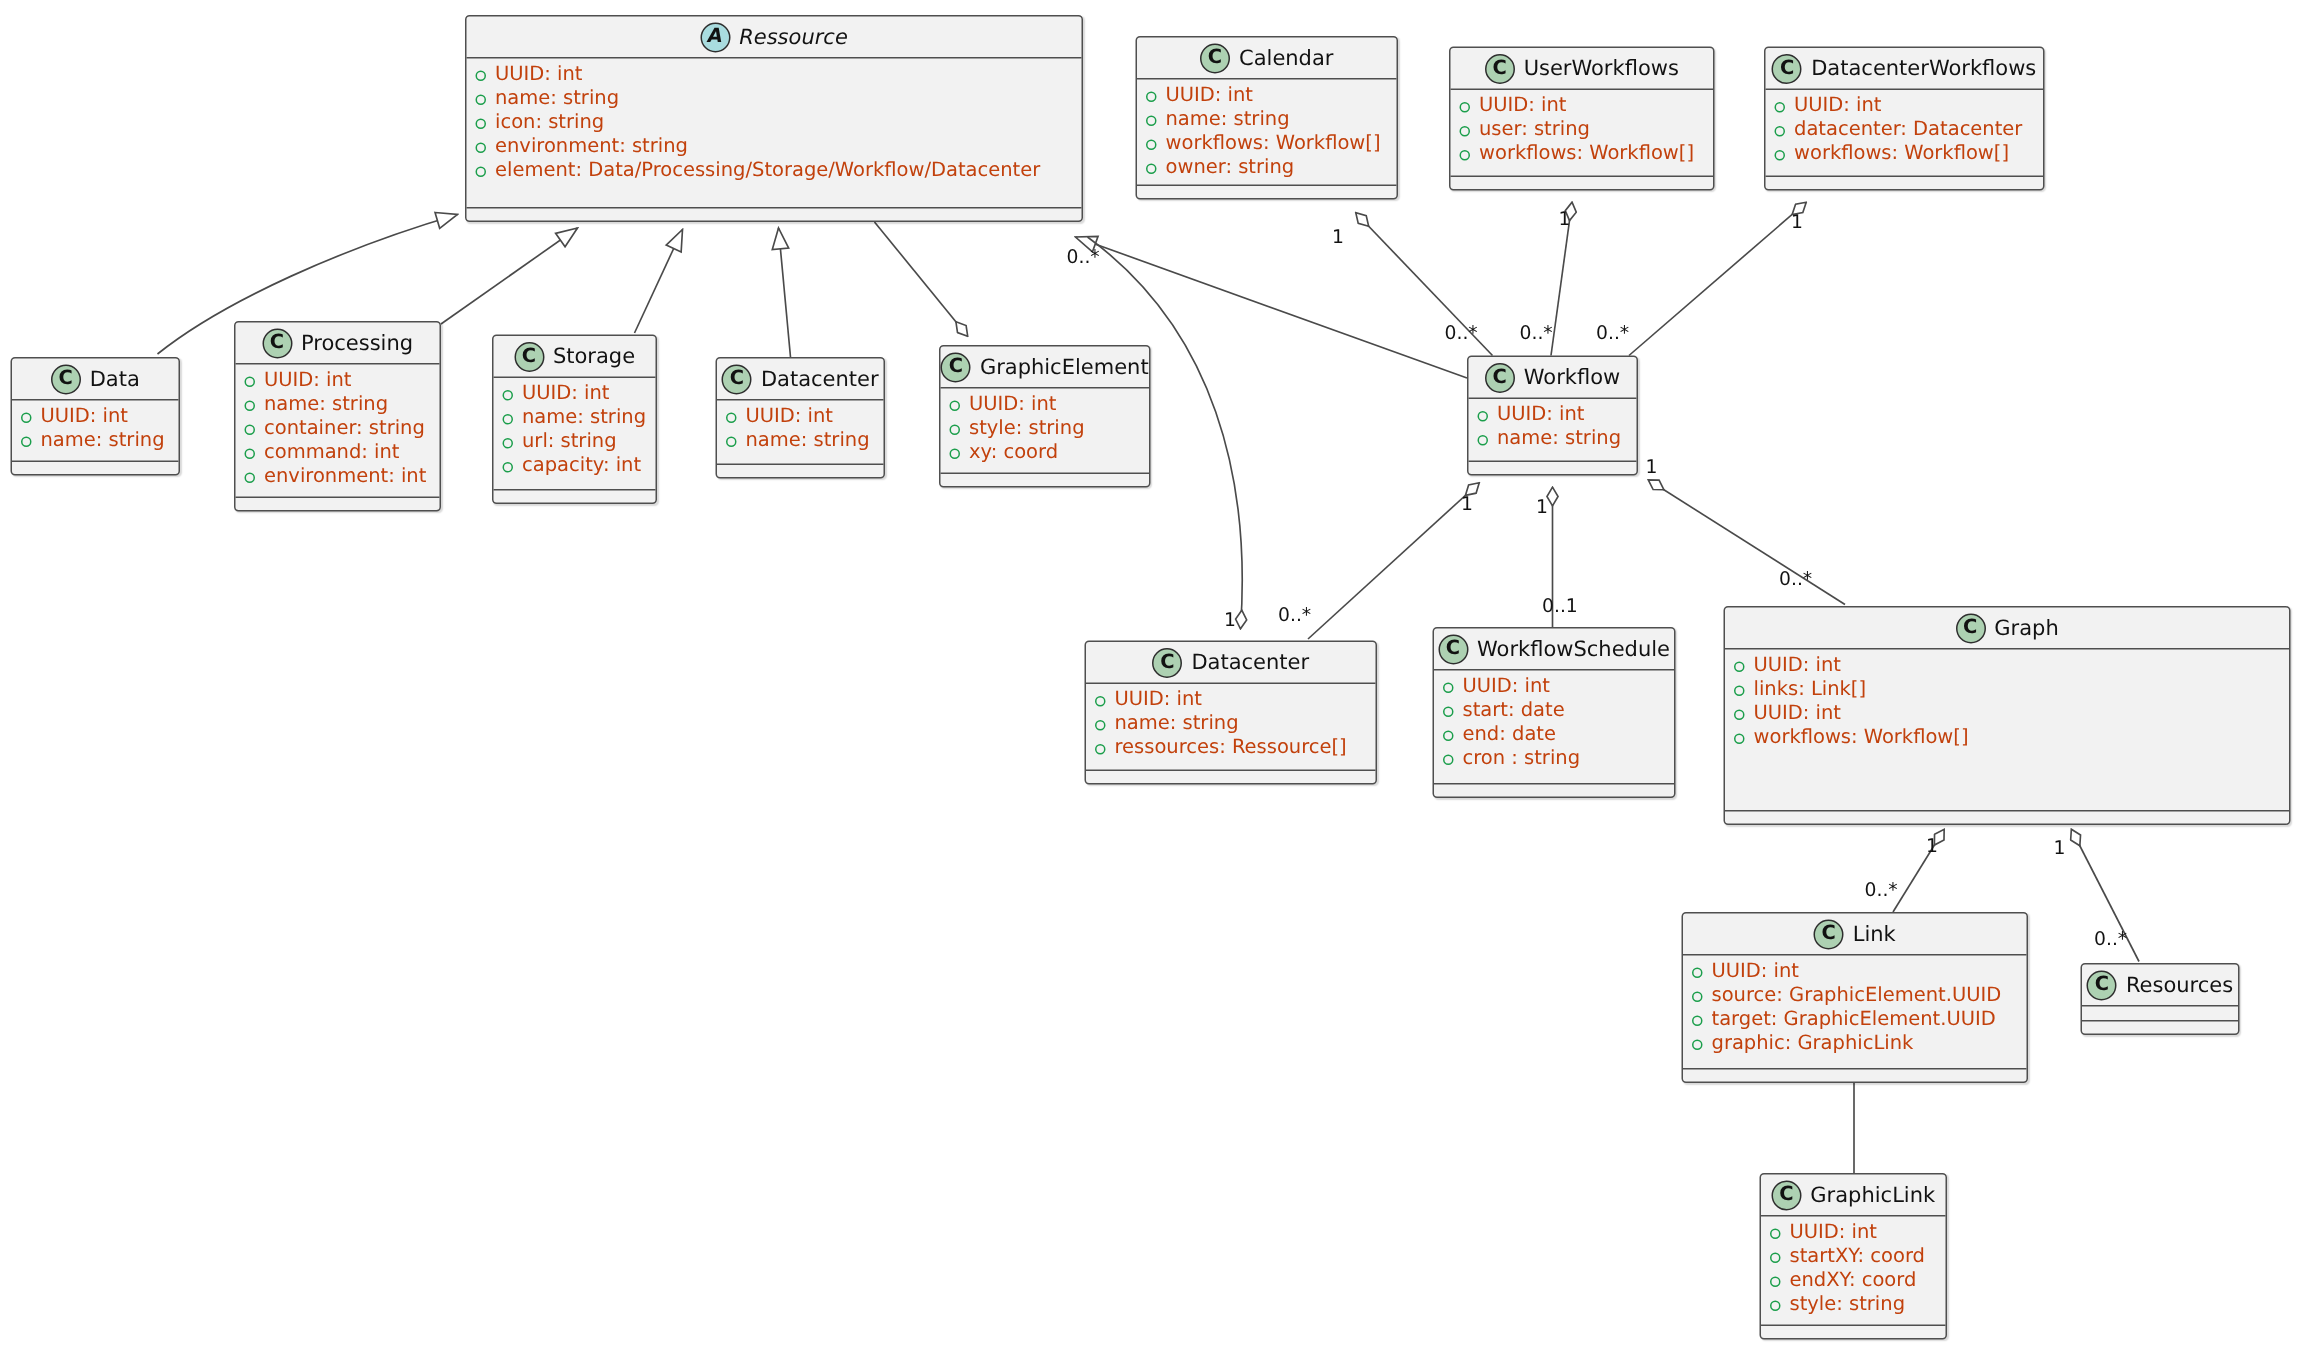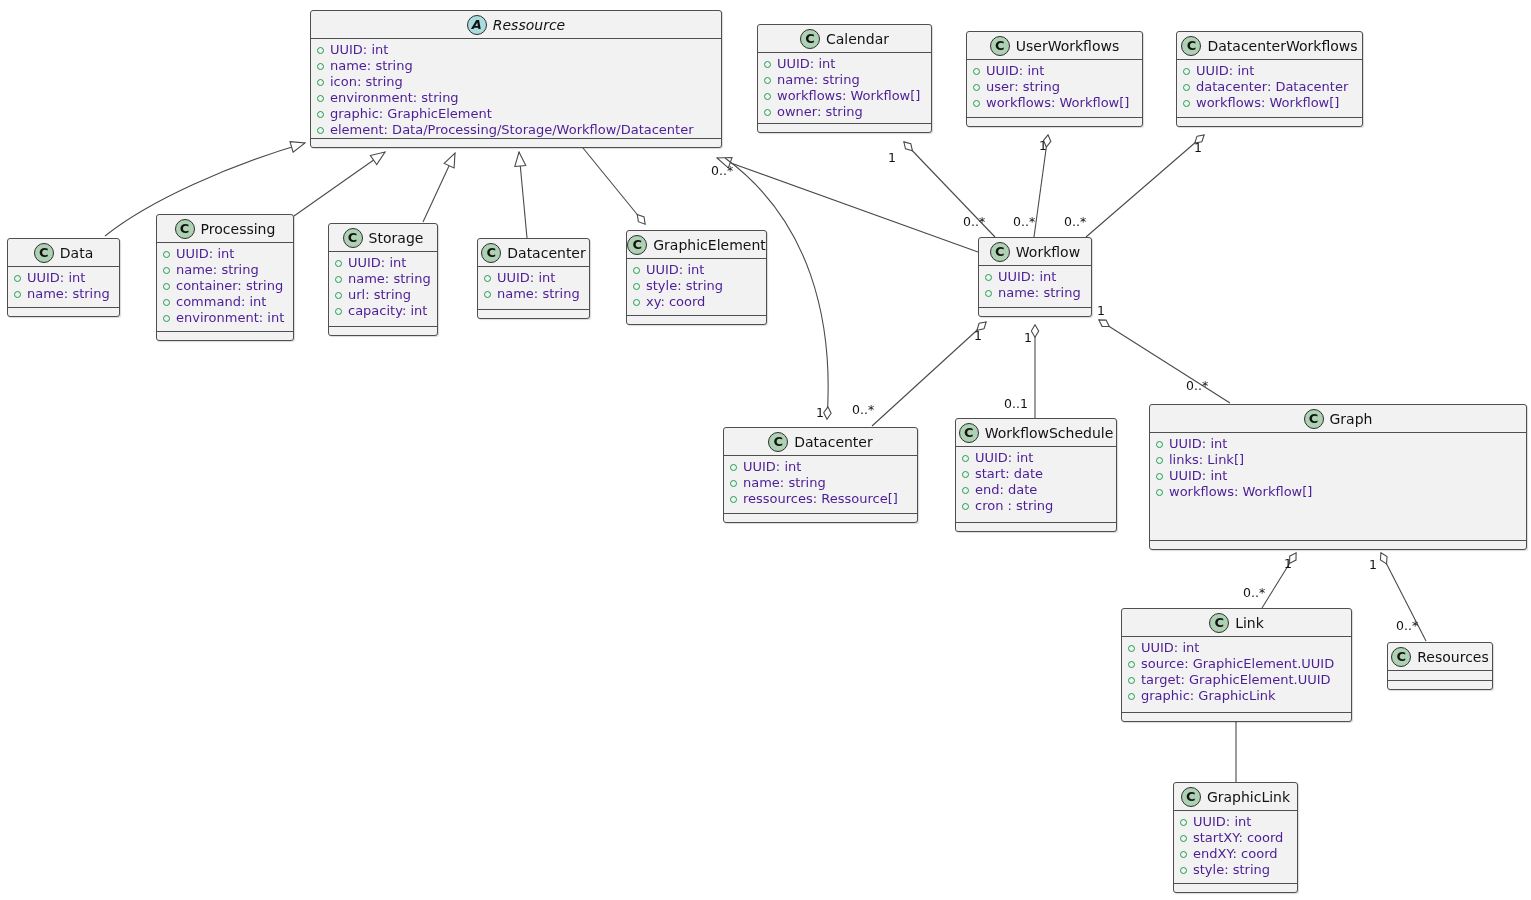--- a/index.html
+++ b/index.html
@@ -13,21 +13,21 @@
   .class-title{flex:none;min-height:28px;box-sizing:border-box;display:flex;align-items:center;
     justify-content:center;gap:6px;padding:2px 6px;border-bottom:1px solid #4f4f4f;
     font-size:14px;color:#121212;white-space:nowrap;}
   .icon-circle{width:20px;height:20px;border-radius:50%;background:#ADD1B2;border:1px solid #2e2e2e;
     display:flex;align-items:center;justify-content:center;font-size:13px;font-weight:bold;
     color:#121212;flex:none;box-sizing:border-box;}
   .class-box.abstract .icon-circle{background:#A9DCDF;font-style:italic;}
   .class-box.abstract .class-name{font-style:italic;}
   .class-attrs{flex:1 1 auto;padding:3px 6px 1px 6px;overflow:hidden;}
   .attr-row{display:flex;align-items:center;gap:6px;font-size:13px;line-height:16px;
-    color:#4c1d95;white-space:nowrap;}
+    color:#c2410c;white-space:nowrap;}
   .bullet{width:7px;height:7px;border:1.5px solid #1b9e4b;border-radius:50%;flex:none;
     box-sizing:border-box;background:transparent;}
   .class-footer{flex:none;height:8px;border-top:1px solid #4f4f4f;}
   .mult{position:absolute;font-size:12.5px;color:#121212;white-space:nowrap;}
 </style>
 </head>
 <body>
 
 <div id="stage">
   <svg id="edge-layer" width="1531" height="900" viewBox="0 0 1531 900" xmlns="http://www.w3.org/2000/svg">
@@ -73,24 +73,20 @@
         <div class="attr-row">
           <span class="bullet"></span>
           <span>icon: string</span>
         </div>
         <div class="attr-row">
           <span class="bullet"></span>
           <span>environment: string</span>
         </div>
         <div class="attr-row">
           <span class="bullet"></span>
-          <span>graphic: GraphicElement</span>
-        </div>
-        <div class="attr-row">
-          <span class="bullet"></span>
           <span>element: Data/Processing/Storage/Workflow/Datacenter</span>
         </div>
       </div>
     <div class="class-footer"></div>
   </div>
     <div class="class-box" style="left: 757px; top: 24px; width: 175px; height: 109px;">
     <div class="class-title">
       <span class="icon-circle">C</span>
       <span class="class-name">Calendar</span>
     </div>
@@ -413,21 +409,21 @@
   </div>
     <span class="mult" style="left: 888px; top: 150px;">1</span>
     <span class="mult" style="left: 963px; top: 214px;">0..*</span>
     <span class="mult" style="left: 1039px; top: 138px;">1</span>
     <span class="mult" style="left: 1013px; top: 214px;">0..*</span>
     <span class="mult" style="left: 1194px; top: 140px;">1</span>
     <span class="mult" style="left: 1064px; top: 214px;">0..*</span>
     <span class="mult" style="left: 974px; top: 328px;">1</span>
     <span class="mult" style="left: 852px; top: 402px;">0..*</span>
     <span class="mult" style="left: 1024px; top: 330px;">1</span>
-    <span class="mult" style="left: 1004px; top: 396px;">0..1</span>
+    <span class="mult" style="left: 1028px; top: 396px;">0..1</span>
     <span class="mult" style="left: 1097px; top: 303px;">1</span>
     <span class="mult" style="left: 1186px; top: 378px;">0..*</span>
     <span class="mult" style="left: 816px; top: 405px;">1</span>
     <span class="mult" style="left: 711px; top: 163px;">0..*</span>
     <span class="mult" style="left: 1284px; top: 556px;">1</span>
     <span class="mult" style="left: 1243px; top: 585px;">0..*</span>
     <span class="mult" style="left: 1369px; top: 557px;">1</span>
     <span class="mult" style="left: 1396px; top: 618px;">0..*</span>
   </div>
 

